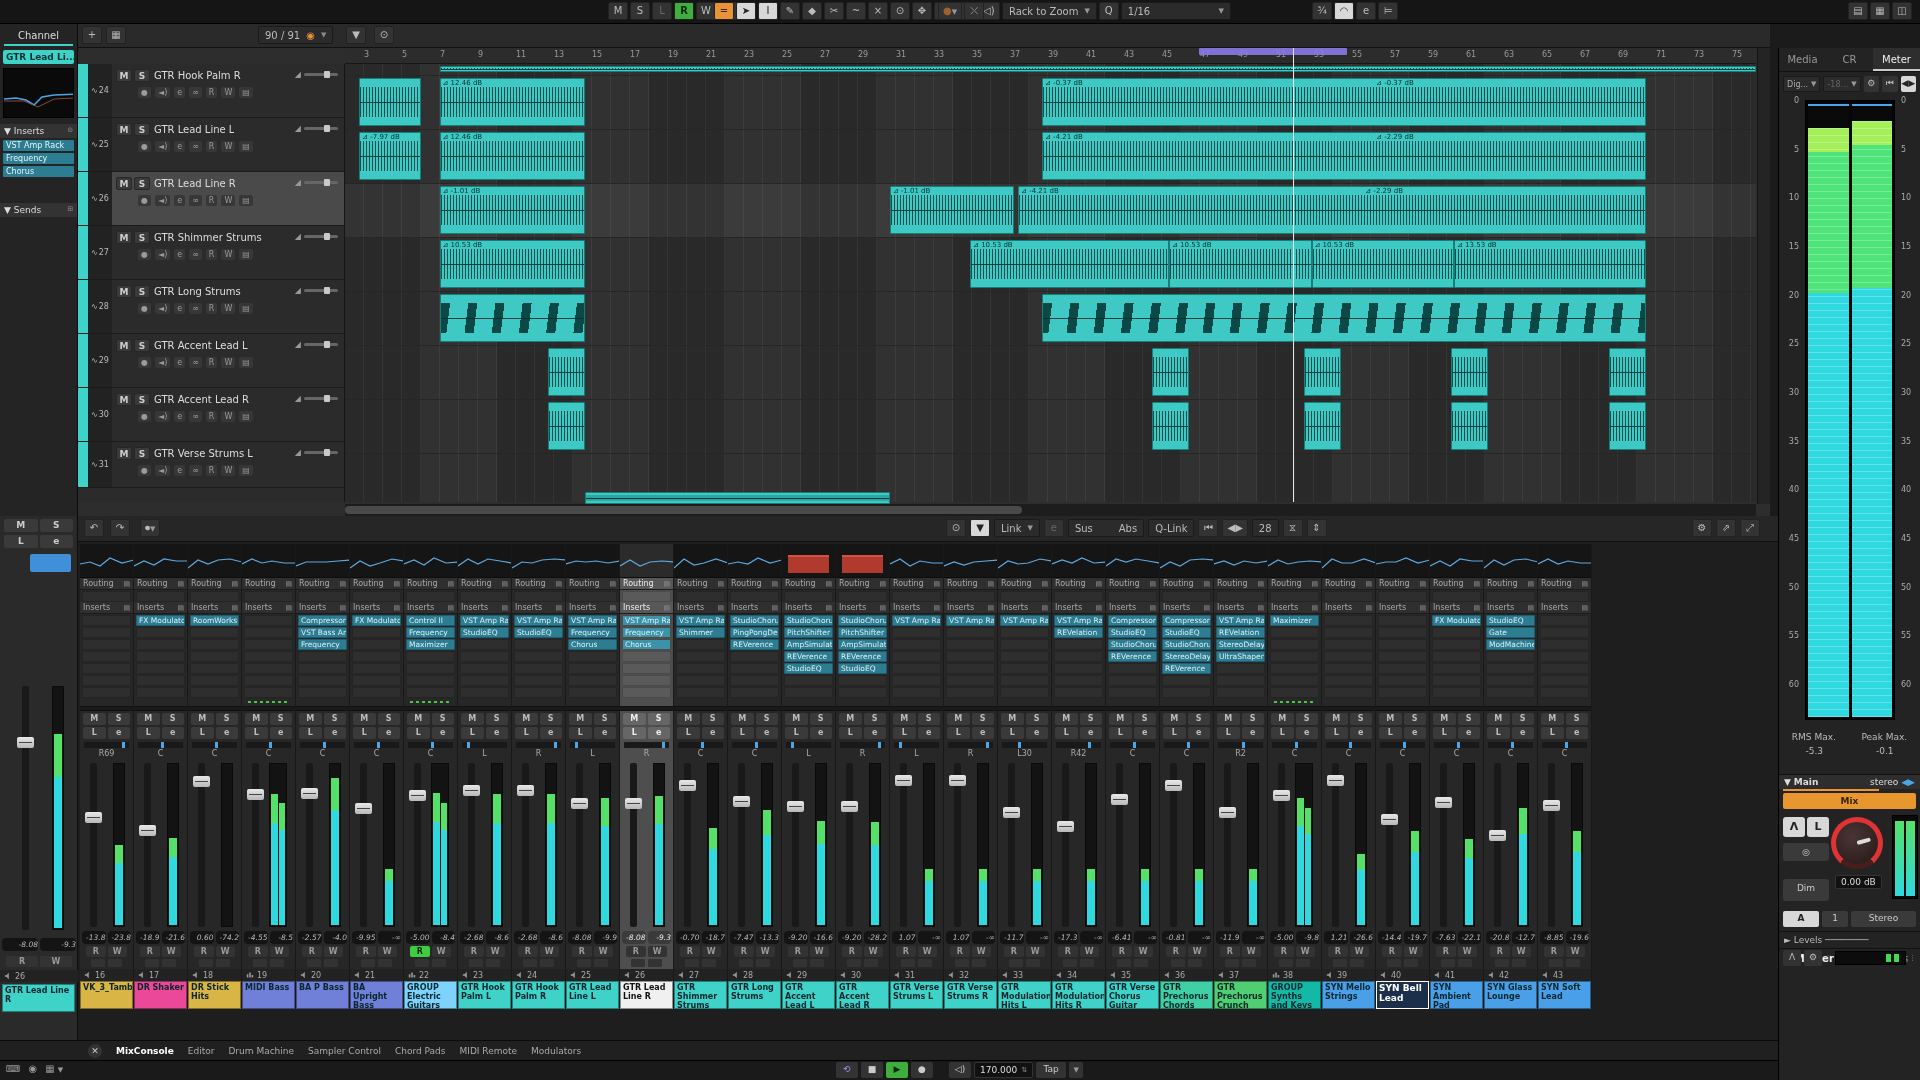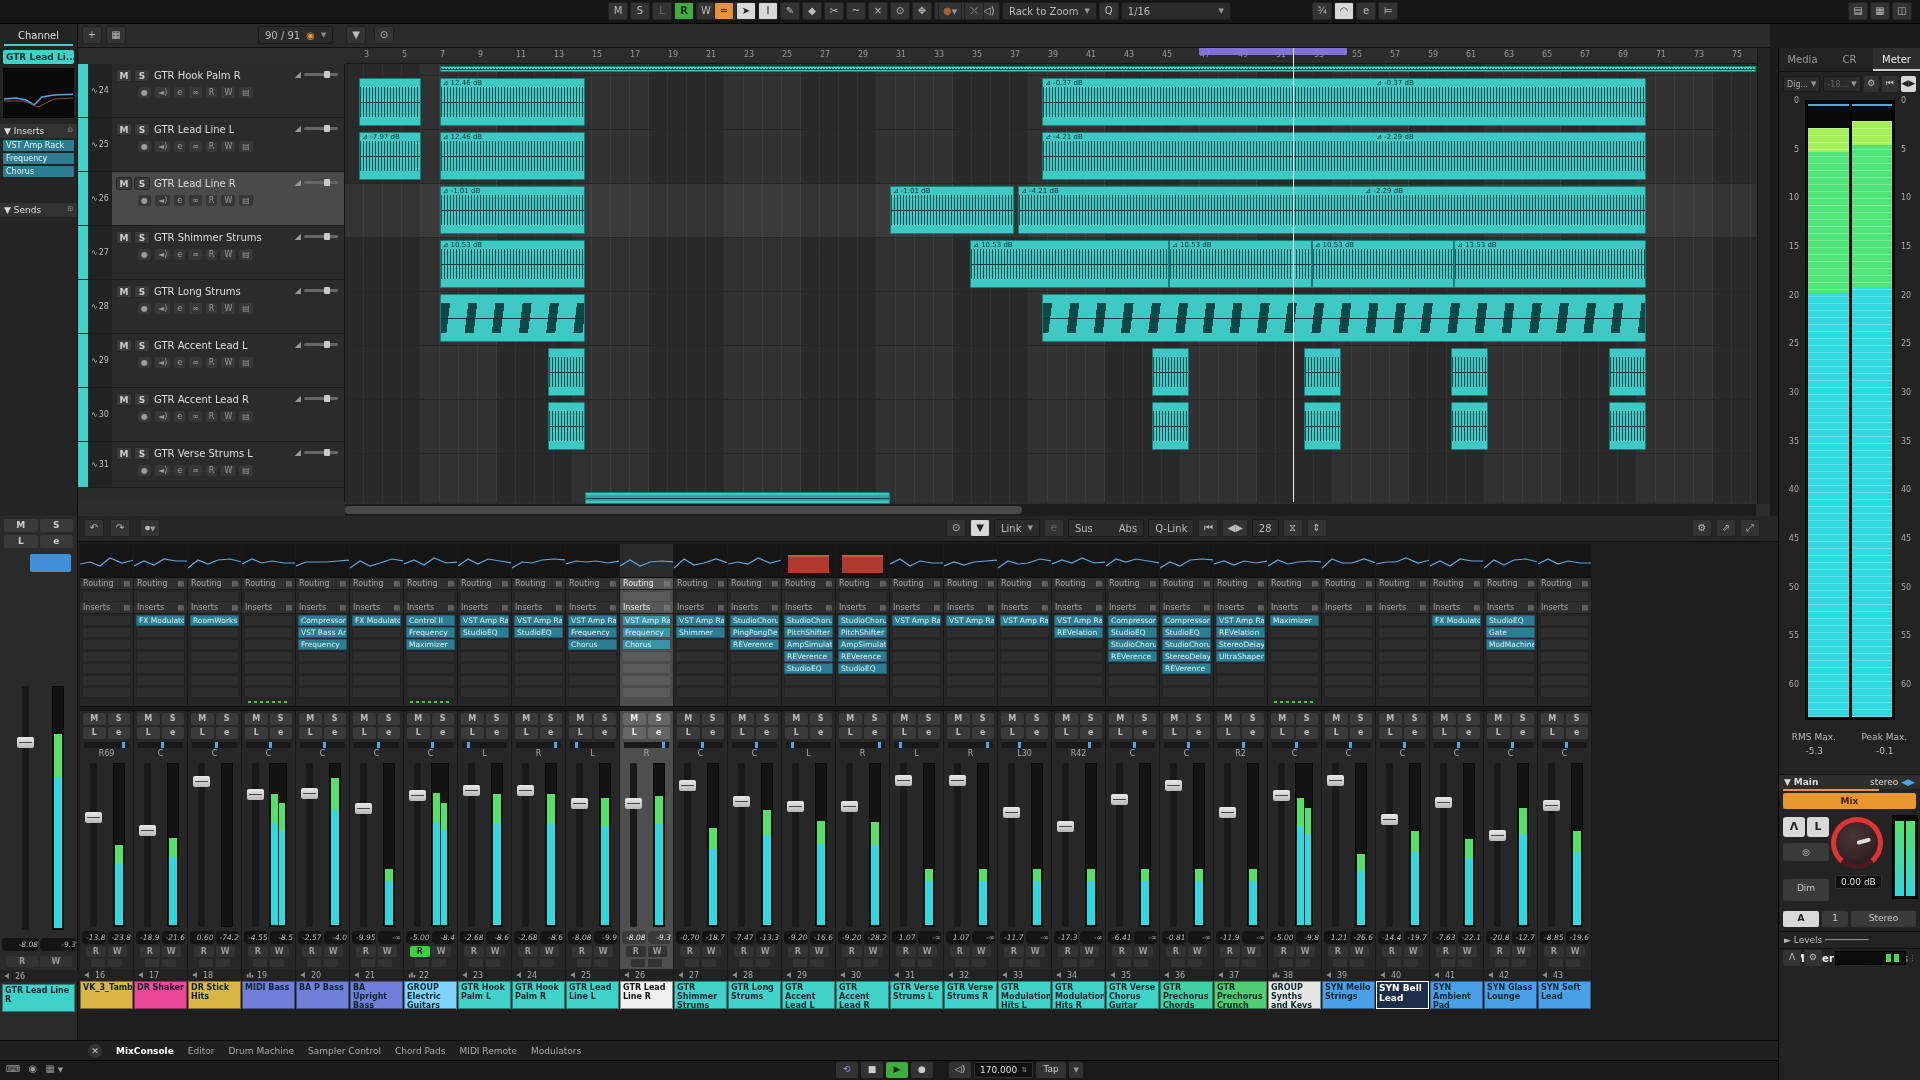--- a/index.html
+++ b/index.html
@@ -2302,21 +2302,21 @@
     <div class="ico2">
             <i></i>
             <i></i>
           </div>
     <div class="numr">
       <svg viewBox="0 0 10 10">
               <path d="M1 8h2V4H1zM4 8h2V2H4zM7 8h2V5H7z"></path>
             </svg>
       <span>38</span>
     </div>
-    <div class="lbl" style="background:#e5e5e5">GROUP Synths and Keys</div>
+    <div class="lbl" style="background:#14b8a6">GROUP Synths and Keys</div>
   </div>
         <div class="strip">
     <div class="curve"><svg width="54" height="34">
               <polyline points="0,24 10,15 20,19 30,19 42,15 54,19" fill="none" stroke="#5fa8e0" stroke-width="1.2"></polyline>
             </svg></div>
     <div class="rack-h">
             <span>Routing</span>
             <span class="gi">▤</span>
           </div>
     <div class="slotrow"></div>

